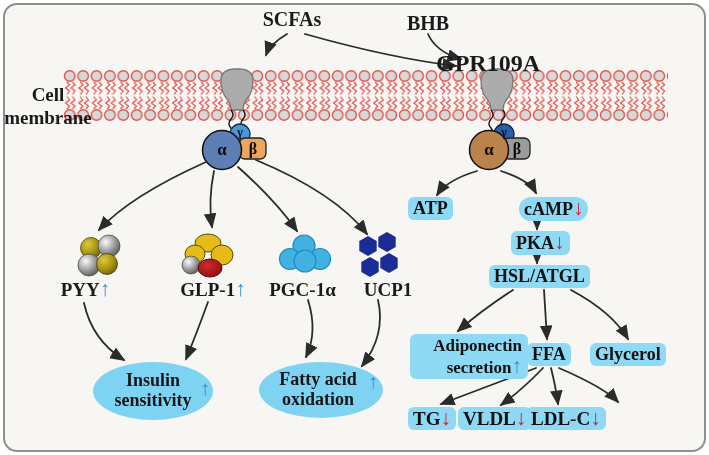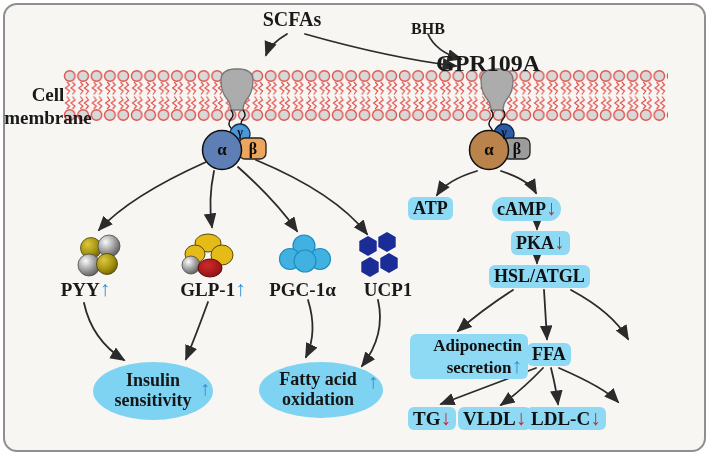--- a/index.html
+++ b/index.html
@@ -144,21 +144,21 @@
       <path d="M571,290 Q612,312 628,339" marker-end="url(#ah)"></path>
 
       <path d="M536,368 Q478,390 441,404" marker-end="url(#ah)"></path>
       <path d="M543,368 Q522,390 501,405" marker-end="url(#ah)"></path>
       <path d="M551,368 Q556,388 558,404" marker-end="url(#ah)"></path>
       <path d="M559,368 Q605,388 618,402" marker-end="url(#ah)"></path>
     </g>
   </svg>
 
   <div class="lbl ctr" style="left:242px;top:8px;width:100px;font-size:20px;">SCFAs</div>
-  <div class="lbl ctr" style="left:385px;top:20px;width:86px;font-size:16px;">BHB</div>
+  <div class="lbl ctr" style="left:385px;top:12px;width:86px;font-size:20px;">BHB</div>
 
   <div class="lbl" style="left:436px;top:50px;font-size:24px;text-align:right;">GPR109A</div>
 
   <div class="lbl ctr" style="left:0px;top:83px;width:96px;font-size:19px;line-height:23px;">
     <span>Cell</span><br>
     <span>membrane</span>
   </div>
 
   <span class="greek" style="left:222px;top:150px;font-size:17px;">α</span>
   <span class="greek" style="left:253px;top:149px;font-size:16px;">β</span>
@@ -187,37 +187,40 @@
   </div>
   <div class="outcome-text" style="left:262px;top:369px;width:112px;">
     <span>Fatty acid</span><br>
     <span>oxidation</span>
     <span class="arr up" style="right:-4px;top:2px;">↑</span>
   </div>
 
   <div class="node" style="left:408px;top:197px;">
     <span>ATP</span>
   </div>
-  <div class="node" style="left:492px;top:197px;border-radius:12px;">
+  <div class="node" style="left:519px;top:197px;border-radius:12px;">
     <span>cAMP</span><span class="arr down big">↓</span>
   </div>
   <div class="node" style="left:511px;top:231px;">
     <span>PKA</span><span class="arr down big">↓</span>
   </div>
   <div class="node" style="left:489px;top:265px;">
     <span>HSL/ATGL</span>
   </div>
 
   <div class="node node2" style="left:410px;top:334px;width:106px;font-size:17px;">
     <span>Adiponectin</span><br>
     <span>secretion</span><span class="arr up big">↑</span>
   </div>
   <div class="node" style="left:527px;top:343px;">
     <span>FFA</span>
   </div>
+  <div class="node" style="left:590px;top:343px;">
+    <span>Glycerol</span>
+  </div>
 
   <div class="node" style="left:408px;top:407px;font-size:19px;">
     <span>TG</span><span class="arr down big">↓</span>
   </div>
   <div class="node" style="left:458px;top:407px;font-size:19px;">
     <span>VLDL</span><span class="arr down big">↓</span>
   </div>
   <div class="node" style="left:526px;top:407px;font-size:19px;">
     <span>LDL-C</span><span class="arr down big">↓</span>
   </div>

